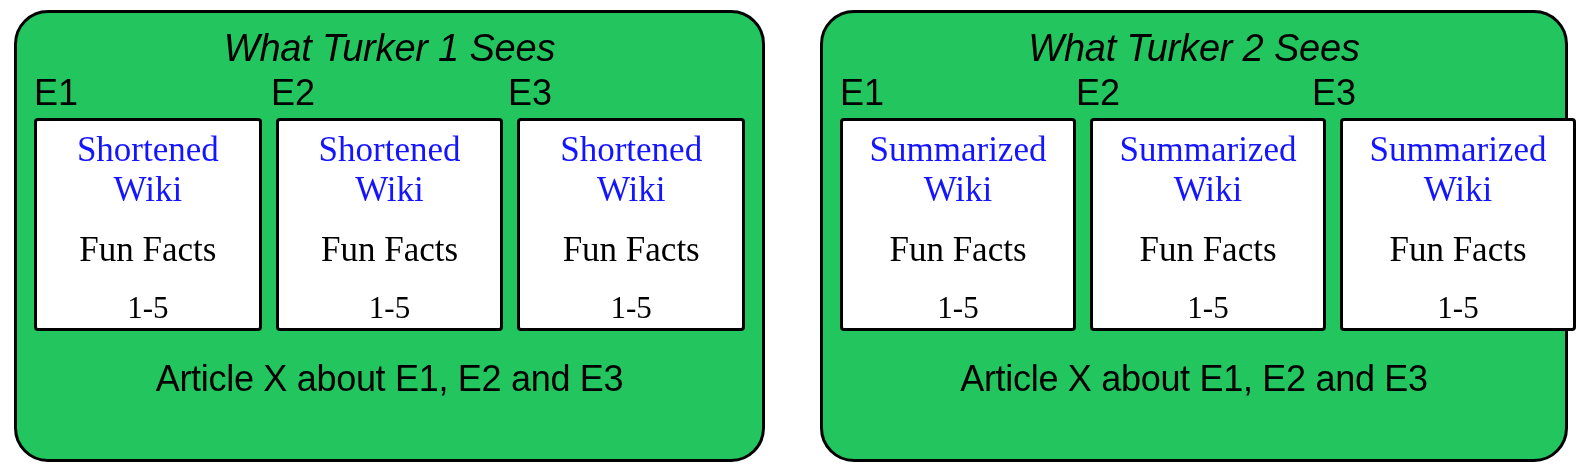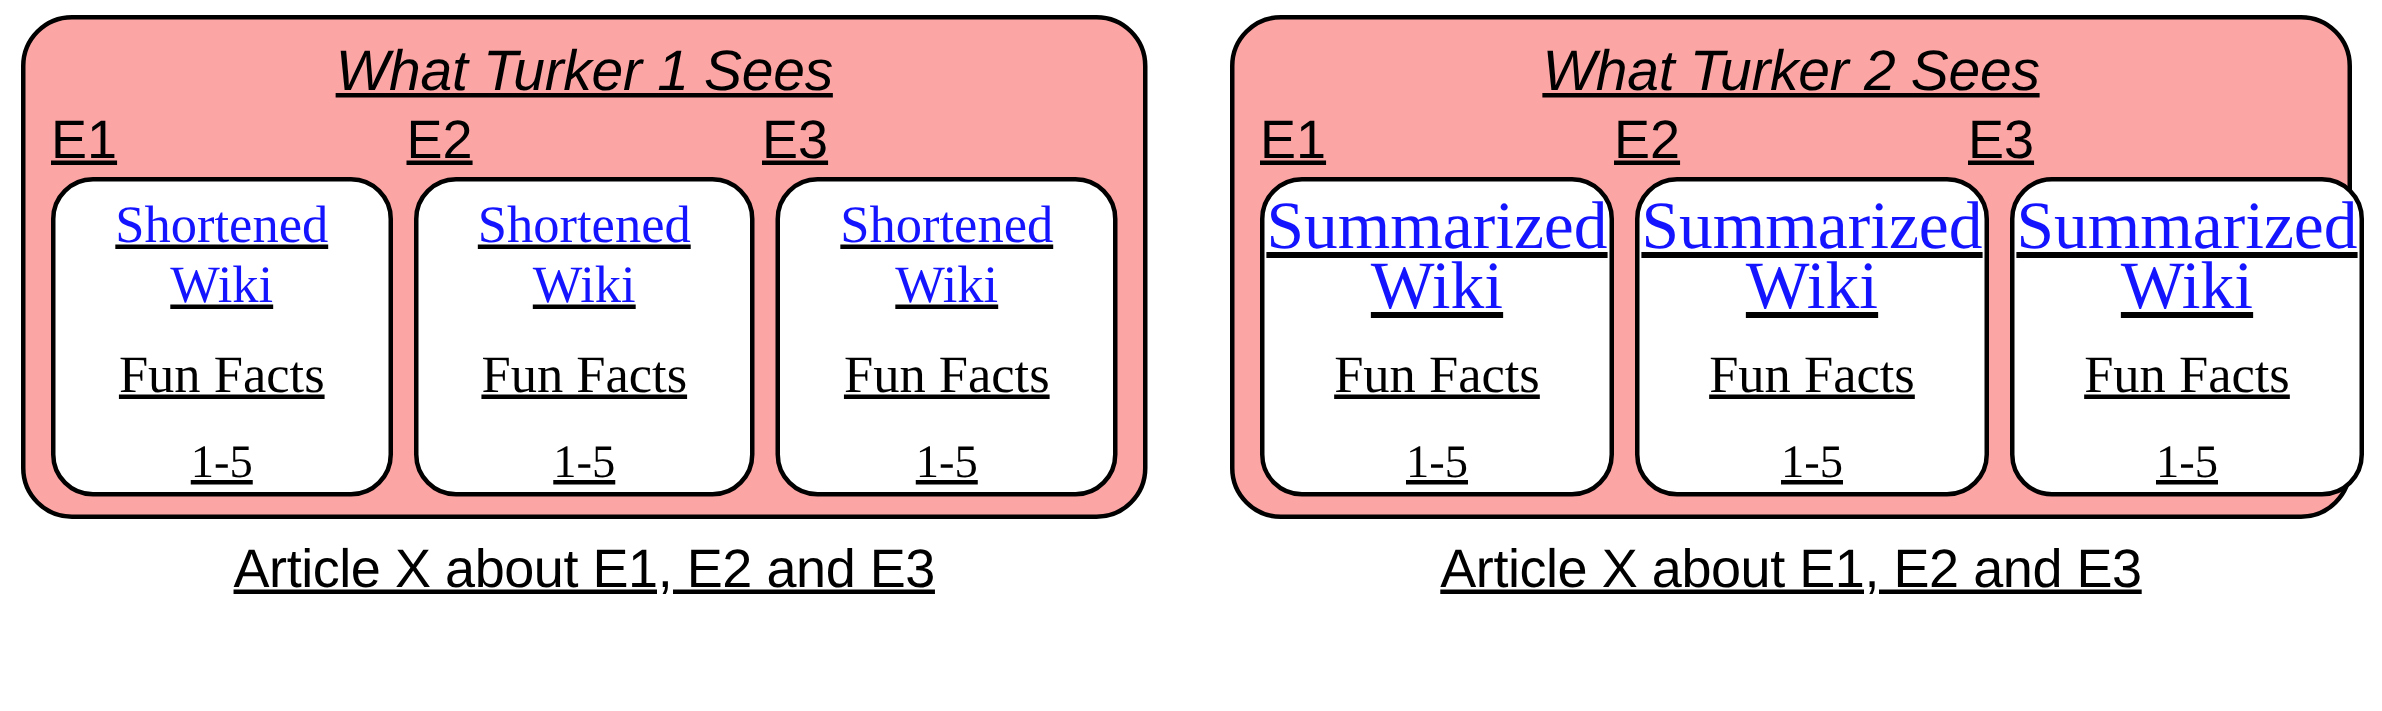--- a/index.html
+++ b/index.html
@@ -21,29 +21,28 @@
     inset: 0;
     display: flex;
     flex-direction: row;
     align-items: flex-start;
   }
 
   
   .panel {
     position: absolute;
     top: 10px;
-    height: 336px;
+    height: 452px;
     box-sizing: border-box;
     border: 3px solid #000000;
     border-radius: 34px;
-    background: #fca5a5;
+    background: #22c55e;
     display: flex;
     flex-direction: column;
     align-items: center;
-    text-decoration: underline;
   }
   .panel-left  { left: 14px;  width: 751px; }
   .panel-right { left: 820px; width: 748px; }
 
   
   .panel-title {
     font-family: "Liberation Sans", sans-serif;
     font-style: italic;
     font-weight: 400;
     font-size: 38px;
@@ -82,21 +81,21 @@
     box-sizing: border-box;
     padding: 0 17px;
     margin-top: 4px;
     gap: 14px;
   }
   .card {
     flex: 1 1 0;
     height: 213px;
     box-sizing: border-box;
     border: 3px solid #000000;
-    border-radius: 28px;
+    border-radius: 4px;
     background: #ffffff;
     display: flex;
     flex-direction: column;
     align-items: center;
     justify-content: flex-start;
     padding-top: 9px;
     position: relative;
   }
 
   .card-wiki {
@@ -105,21 +104,21 @@
     line-height: 40px;
     color: #1414ff;
     text-align: center;
     white-space: nowrap;
   }
   .card-wiki .wiki-word {
     display: block;
   }
   
   .card.wide .card-wiki {
-    font-size: 45px;
+    font-size: 35px;
     width: 250px;
     margin-left: -10px;
     margin-right: -10px;
   }
 
   .card-facts {
     font-family: "Liberation Serif", serif;
     font-size: 35px;
     line-height: 41px;
     color: #000000;

